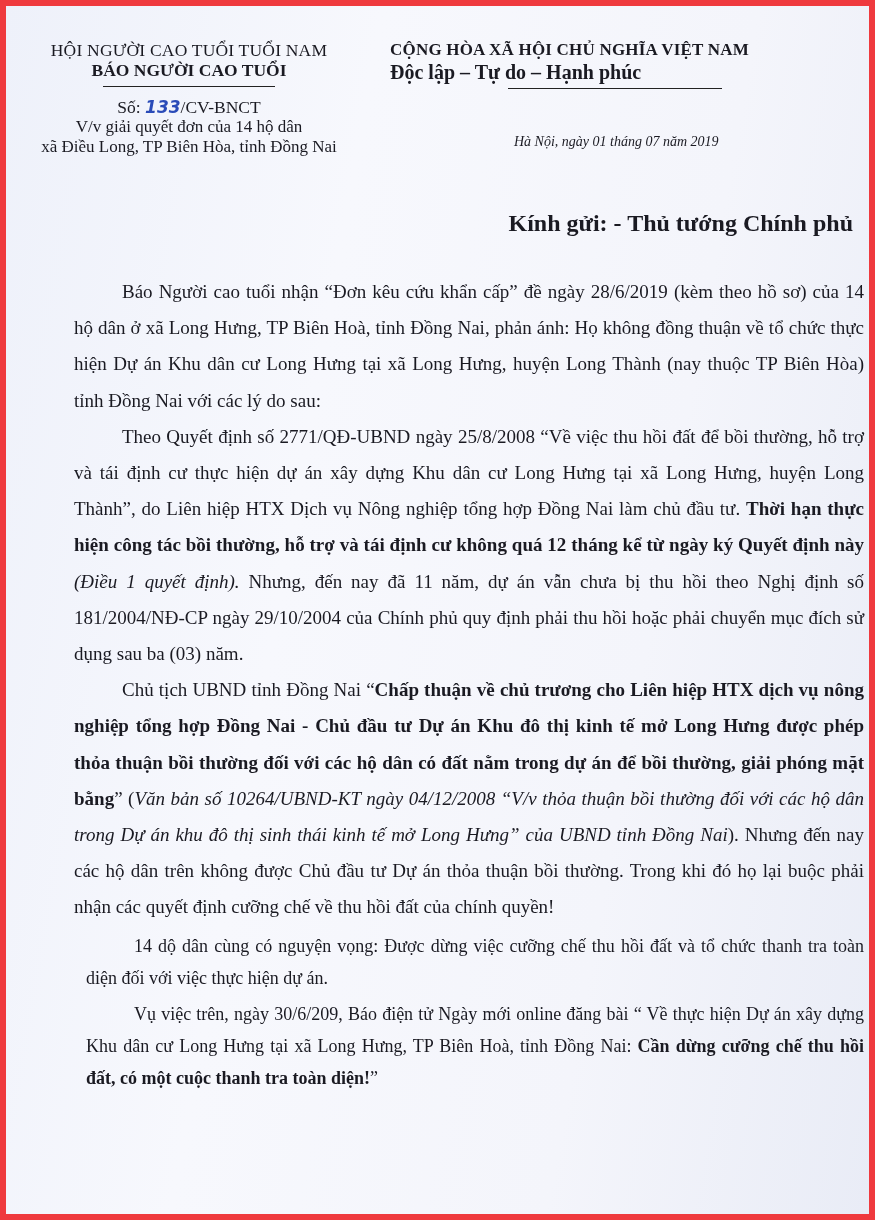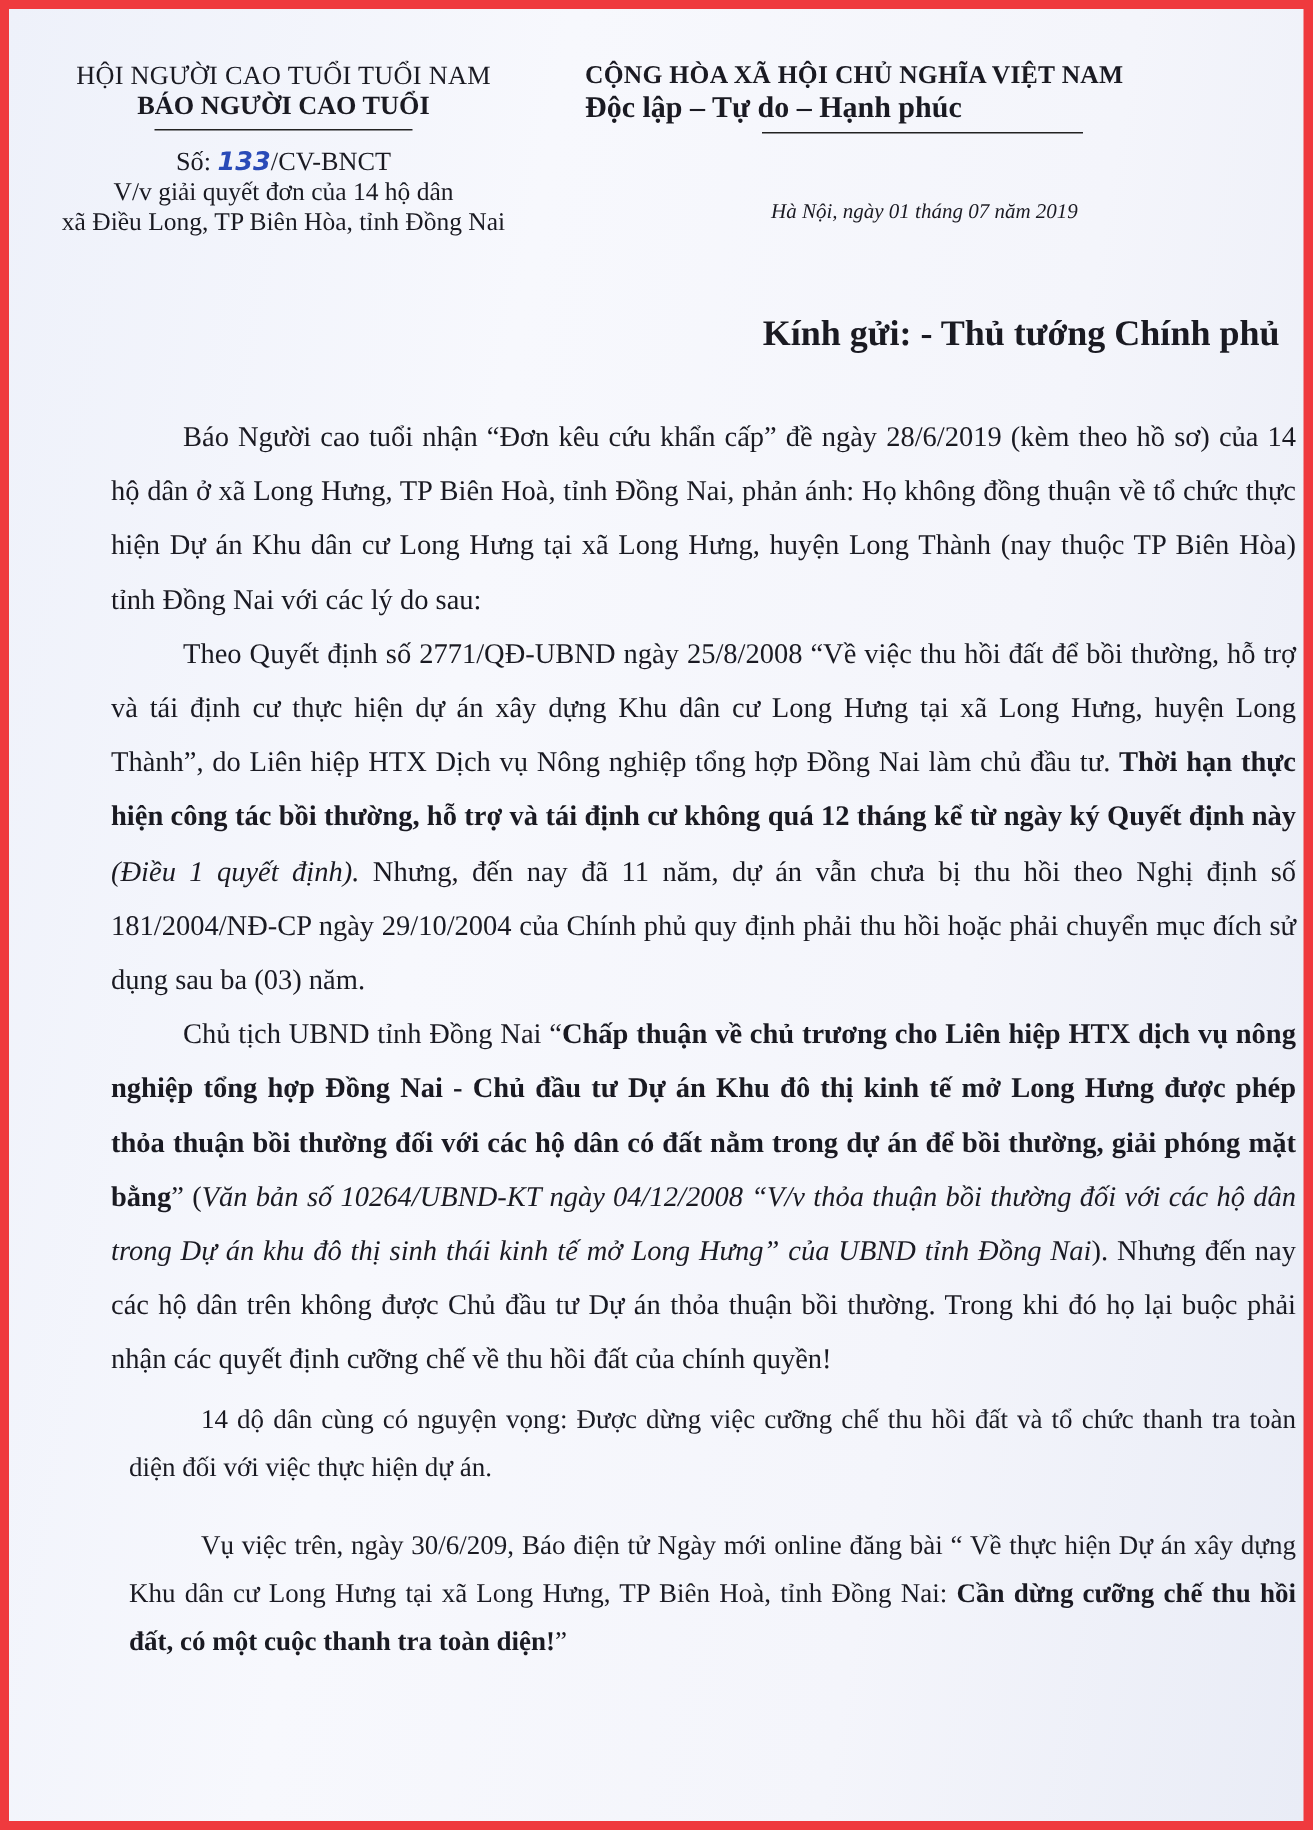--- a/index.html
+++ b/index.html
@@ -41,21 +41,21 @@
     .body {
       position: absolute; left: 68px; width: 790px; top: 268px;
       font-size: 19px; line-height: 36.2px; text-align: justify;
     }
     .body p { text-indent: 48px; }
     .body b { font-weight: bold; }
     .body i { font-style: italic; }
     .body .tight { line-height: 32px; }
     .body p.indent-lower { padding-left: 12px; text-indent: 48px; font-size: 18px; }
     .p-wish { margin-top: 4px; }
-    .p-news { margin-top: 20px; }
+    .p-news { margin-top: 4px; }
   </style>
 </head>
 <body>
 
 <div class="frame">
 
   <div class="header-left">
     <div class="org">HỘI NGƯỜI CAO TUỔI TUỔI NAM</div>
     <div class="paper">BÁO NGƯỜI CAO TUỔI</div>
     <div class="rule"></div>

